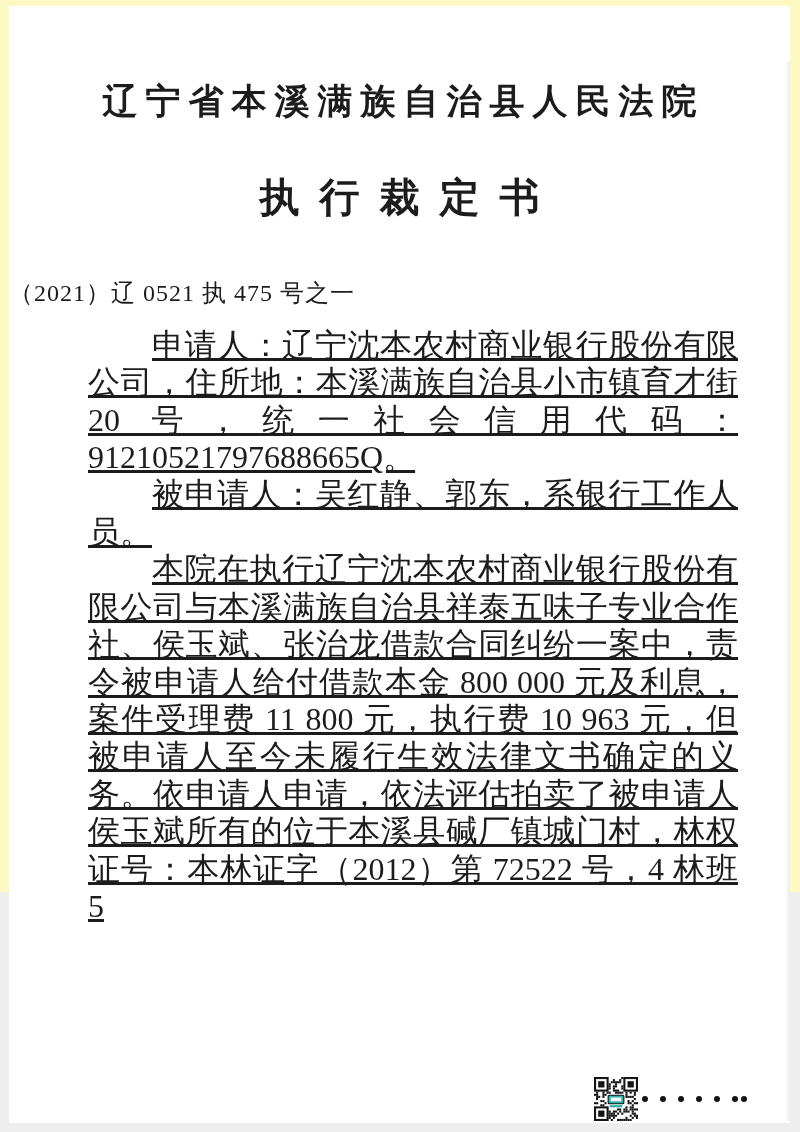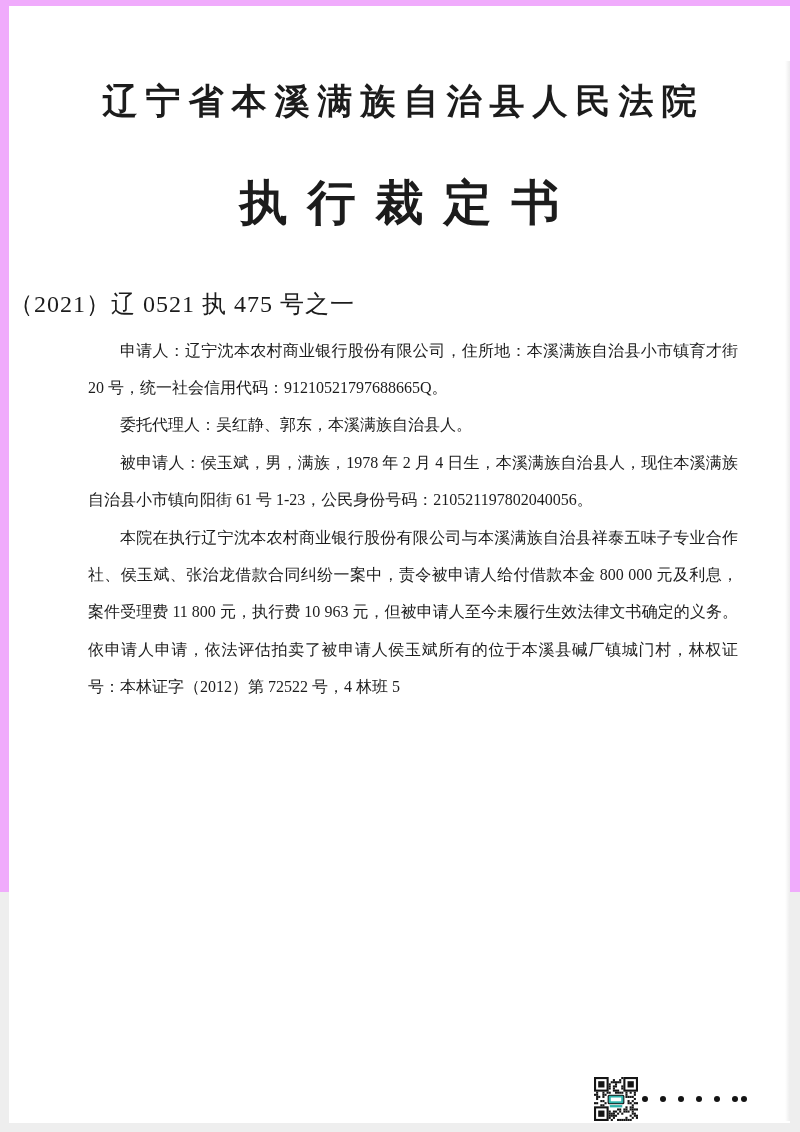--- a/index.html
+++ b/index.html
@@ -6,21 +6,21 @@
   html, body {
     margin: 0; padding: 0;
     width: 800px; height: 1132px;
     background: #eeeeee;
     font-family: "Liberation Serif", "DejaVu Serif", serif;
     overflow: hidden;
   }
   .scan-bg {
     position: relative;
     width: 800px; height: 892px;
-    background: #f0abfc;
+    background: #fef9c3;
   }
   .paper {
     position: absolute;
     left: 9px; top: 6px;
     width: 781px; height: 1117px;
     background: #ffffff;
     color: #1c1c1c;
     padding-top: 72px;
   }
   .edge-shadow {
@@ -35,42 +35,43 @@
     font-size: 35px;
     font-weight: 600;
     letter-spacing: 8px;
     text-indent: 8px;
     text-align: center;
     line-height: 1.35;
     white-space: nowrap;
   }
   .doc-title {
     margin: 46px 0 0 0;
-    font-size: 48px;
+    font-size: 40px;
     font-weight: 700;
     letter-spacing: 20px;
     text-indent: 20px;
     text-align: center;
     line-height: 1.35;
     white-space: nowrap;
   }
   .case-number {
     margin-top: 52px;
     font-size: 24px;
     line-height: 1.4;
     padding-right: 88px;
     letter-spacing: 1px;
     white-space: nowrap;
   }
   .doc-body {
-    margin: 10px 0 0 79px;
+    margin: 16px 0 0 79px;
     width: 650px;
-    font-size: 16px;
+    font-size: 32px;
     line-height: 37.4px;
     text-align: justify;
+    text-decoration: underline;
   }
   .doc-body p {
     margin: 0;
     text-indent: 2em;
   }
   .footer {
     position: absolute;
     left: 585px; top: 1071px;
     display: flex;
     align-items: center;
@@ -94,22 +95,21 @@
   <div class="paper">
 
     <h1 class="court-name">辽宁省本溪满族自治县人民法院</h1>
 
     <h2 class="doc-title">执行裁定书</h2>
 
     <div class="case-number">（2021）辽 0521 执 475 号之一</div>
 
     <div class="doc-body">
       <p>申请人：辽宁沈本农村商业银行股份有限公司，住所地：本溪满族自治县小市镇育才街 20 号，统一社会信用代码：91210521797688665Q。</p>
-      <p>委托代理人：吴红静、郭东，本溪满族自治县人。</p>
-      <p>被申请人：侯玉斌，男，满族，1978 年 2 月 4 日生，本溪满族自治县人，现住本溪满族自治县小市镇向阳街 61 号 1-23，公民身份号码：210521197802040056。</p>
+      <p>被申请人：吴红静、郭东，系银行工作人员。</p>
       <p>本院在执行辽宁沈本农村商业银行股份有限公司与本溪满族自治县祥泰五味子专业合作社、侯玉斌、张治龙借款合同纠纷一案中，责令被申请人给付借款本金 800 000 元及利息，案件受理费 11 800 元，执行费 10 963 元，但被申请人至今未履行生效法律文书确定的义务。依申请人申请，依法评估拍卖了被申请人侯玉斌所有的位于本溪县碱厂镇城门村，林权证号：本林证字（2012）第 72522 号，4 林班 5</p>
     </div>
 
     <div class="footer">
       <svg id="qr" class="qr-wrap" xmlns="http://www.w3.org/2000/svg" viewBox="0 0 42 42" width="44" height="44">
           <rect x="0" y="0" width="42" height="42" fill="#ffffff"></rect>
           <rect x="26" y="0" width="2" height="2" fill="#151515"></rect>
           <rect x="18" y="2" width="2" height="2" fill="#151515"></rect>
           <rect x="24" y="2" width="2" height="2" fill="#151515"></rect>
           <rect x="16" y="4" width="2" height="2" fill="#151515"></rect>

